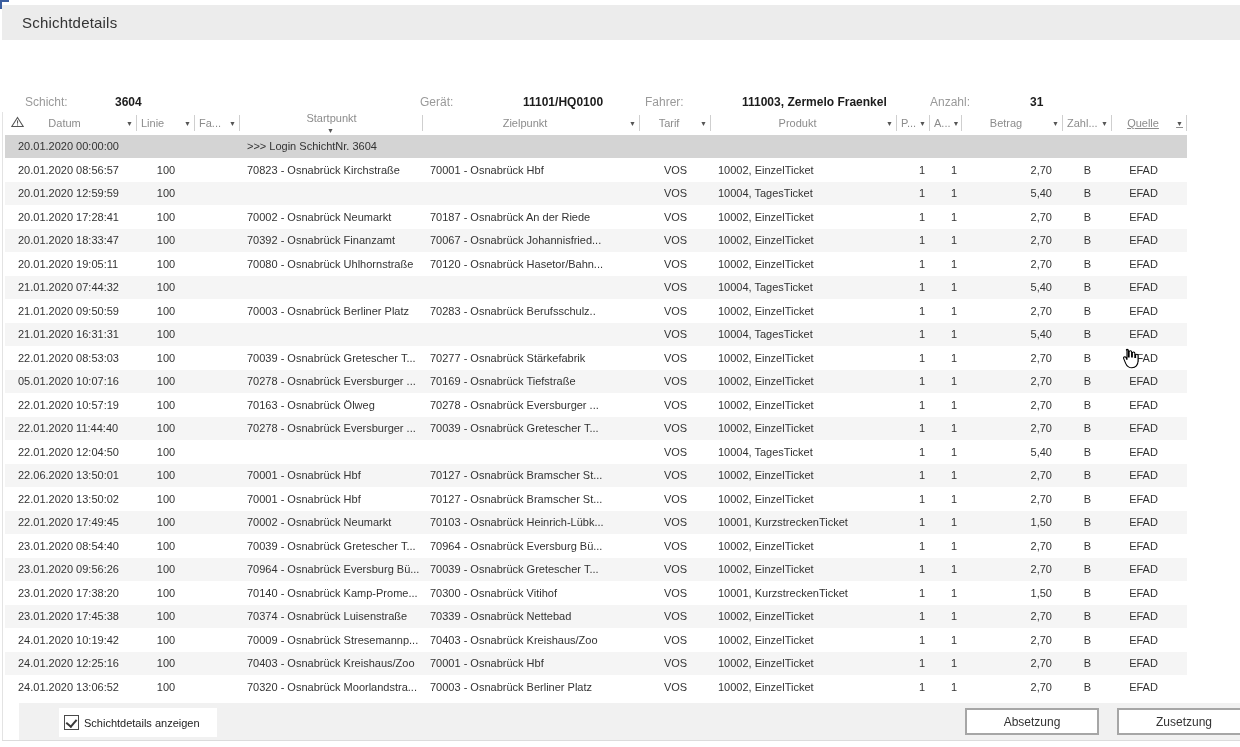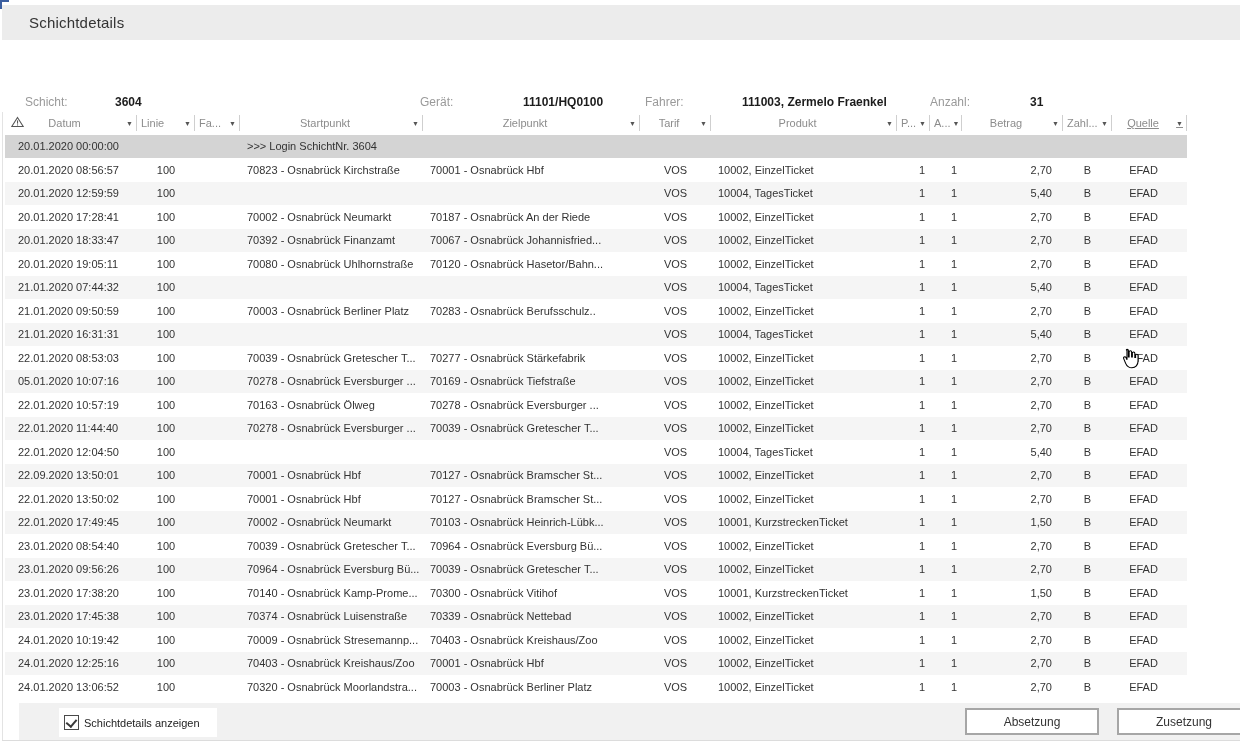--- a/index.html
+++ b/index.html
@@ -11,21 +11,21 @@
   }
   
   .corner-mark{position:absolute;left:0;top:0;width:7px;height:7px;
     border-top:2px solid #3c5fa0;border-left:2px solid #3c5fa0;}
   
   .left-border{position:absolute;left:2px;top:40px;width:1px;height:701px;background:#e3e3e3;}
 
   
   .titlebar{position:absolute;left:2px;top:5px;right:0;height:35px;background:#ececec;
     display:flex;align-items:center;}
-  .titlebar .title{margin-left:27px;font-size:15px;color:#333;letter-spacing:.2px;}
+  .titlebar .title{margin-left:20px;font-size:15px;color:#333;letter-spacing:.2px;}
 
   
   .info{position:absolute;left:0;top:40px;right:0;height:72px;background:#fff;font-size:12px;}
   .info .lbl{position:absolute;color:#9a9a9a;white-space:nowrap;}
   .info .val{position:absolute;color:#1c1c1c;font-weight:700;white-space:nowrap;}
 
   
   .table{position:absolute;left:5px;top:112px;width:1182px;}
   .thead{display:flex;height:22px;background:#fff;}
   .hcell{position:relative;display:flex;align-items:center;box-sizing:border-box;
@@ -43,21 +43,21 @@
   .trow:nth-child(even){background:#ffffff;}
   .trow.selected{background:#d4d4d4;}
   .cell{box-sizing:border-box;font-size:11px;color:#333;line-height:22.5px;
     white-space:nowrap;overflow:hidden;}
 
   
   .col-datum{width:132px;padding-left:13px;}
   .thead .col-datum{padding-left:0;}
   .col-linie{width:58px;text-align:center;}
   .col-fa{width:45px;text-align:center;}
-  .col-startpunkt{width:183px;padding-left:7px;}
+  .col-startpunkt{width:183px;padding-left:7px;flex-direction:column;}
   .col-zielpunkt{width:217px;padding-left:7px;}
   .col-tarif{width:71px;text-align:center;}
   .col-produkt{width:186px;padding-left:7px;}
   .col-p{width:33px;text-align:right;padding-right:5px;}
   .col-a{width:32px;text-align:right;padding-right:5px;}
   .col-betrag{width:101px;text-align:right;padding-right:11px;}
   .col-zahl{width:49px;text-align:center;}
   .col-quelle{width:75px;text-align:center;padding-right:12px;}
   .thead .col-startpunkt,.thead .col-zielpunkt,.thead .col-produkt{padding-left:0;}
   .thead .col-betrag,.thead .col-p,.thead .col-a{padding-right:0;}
@@ -361,21 +361,21 @@
         <div class="cell col-zielpunkt"></div>
         <div class="cell col-tarif">VOS</div>
         <div class="cell col-produkt">10004, TagesTicket</div>
         <div class="cell col-p">1</div>
         <div class="cell col-a">1</div>
         <div class="cell col-betrag">5,40</div>
         <div class="cell col-zahl">B</div>
         <div class="cell col-quelle">EFAD</div>
       </div>
       <div class="trow">
-        <div class="cell col-datum">22.09.2020 13:50:01</div>
+        <div class="cell col-datum">22.06.2020 13:50:01</div>
         <div class="cell col-linie">100</div>
         <div class="cell col-fa"></div>
         <div class="cell col-startpunkt">70001 - Osnabrück Hbf</div>
         <div class="cell col-zielpunkt">70127 - Osnabrück Bramscher St...</div>
         <div class="cell col-tarif">VOS</div>
         <div class="cell col-produkt">10002, EinzelTicket</div>
         <div class="cell col-p">1</div>
         <div class="cell col-a">1</div>
         <div class="cell col-betrag">2,70</div>
         <div class="cell col-zahl">B</div>

